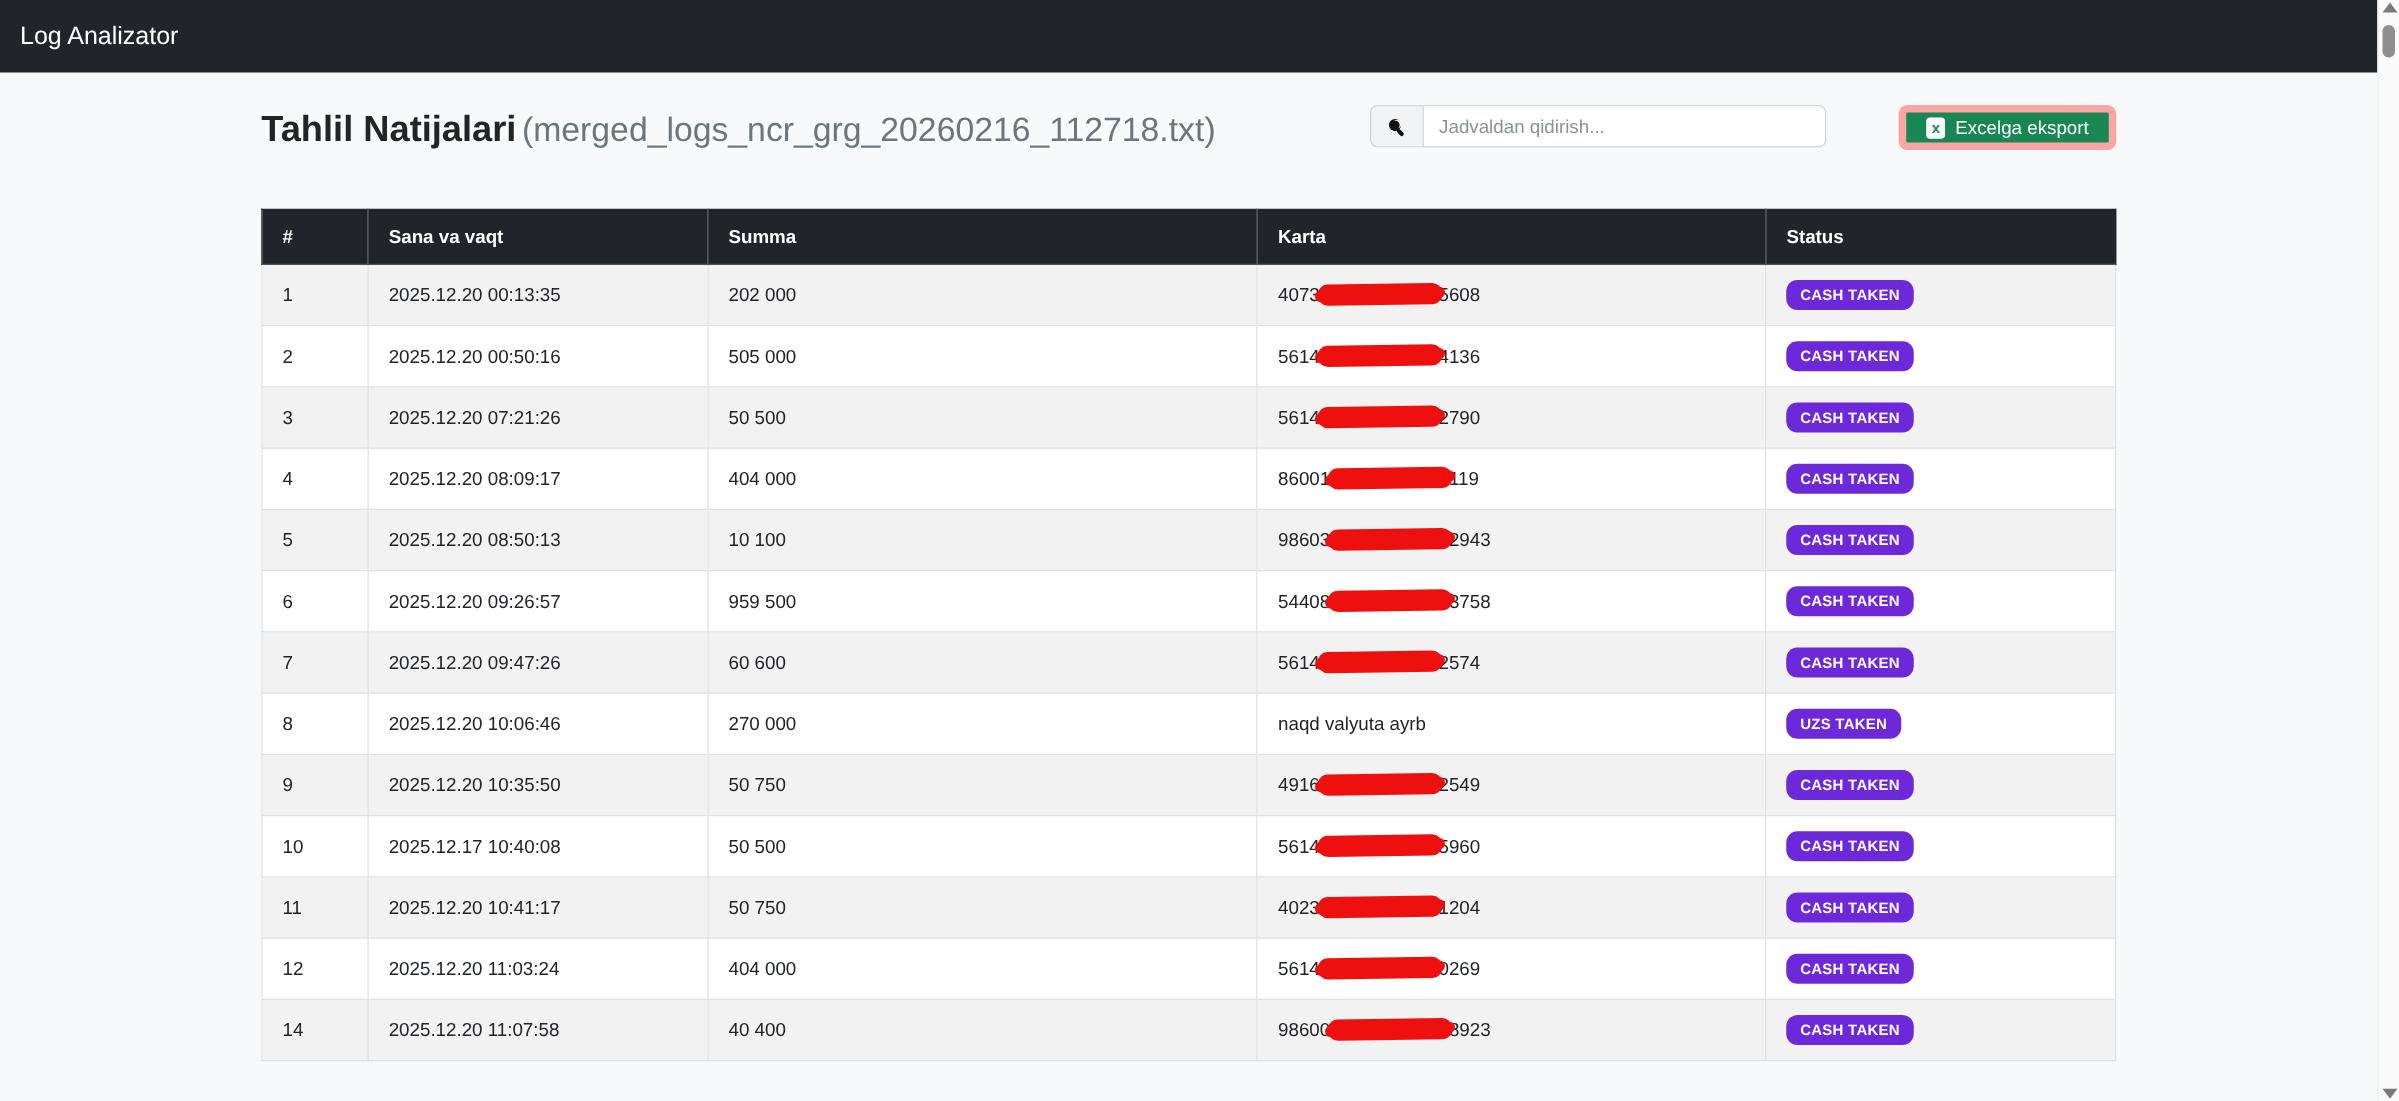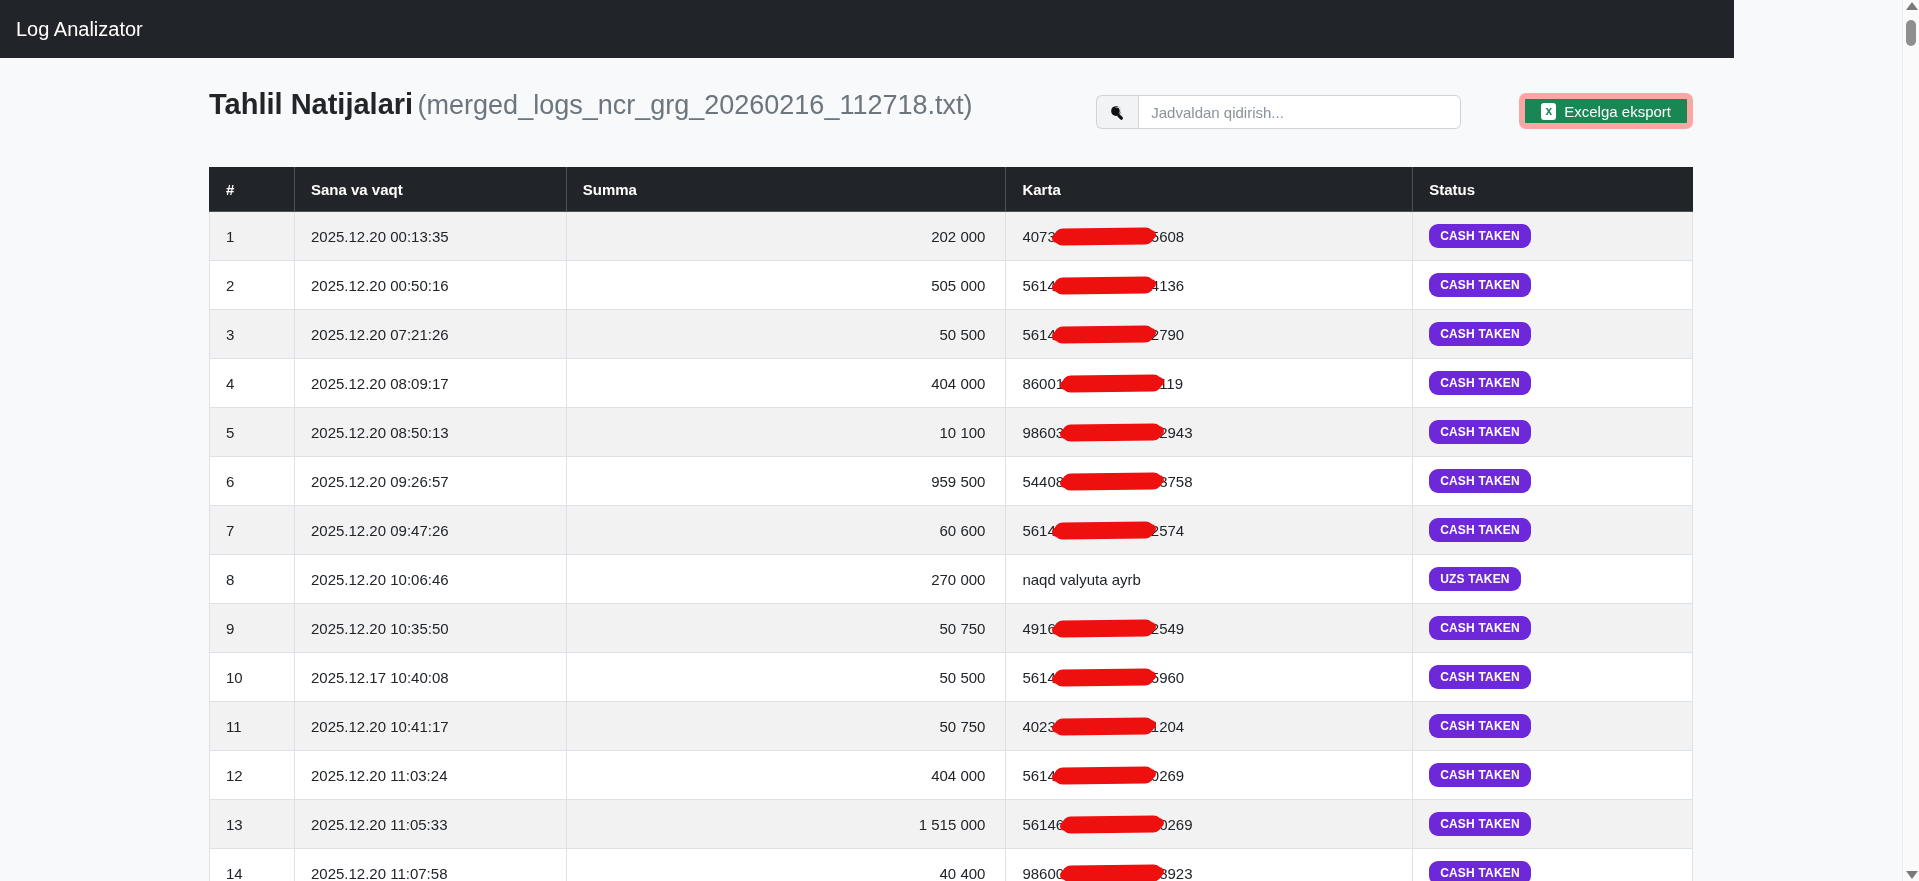--- a/index.html
+++ b/index.html
@@ -1,28 +1,28 @@
 <!DOCTYPE html>
 <html><head>
 <meta charset="utf-8">
 <style>
   * { margin:0; padding:0; box-sizing:border-box; }
   html,body { width:1919px; height:881px; overflow:hidden; background:#f8f9fa;
               font-family:"Liberation Sans", sans-serif; color:#212529; }
 
   
-  .navbar { position:absolute; top:0; left:0; width:1734px; height:58px;
+  .navbar { position:absolute; top:0; left:0; width:1902px; height:58px;
             background:#212529; display:flex; align-items:center; padding:0 16px; z-index:5; }
   .navbar .brand { color:#ffffff; font-size:20px; }
 
   
   .container { position:absolute; top:58px; left:0; width:1902px; }
   .inner { width:1484px; margin:0 auto; }
 
-  .page-header { display:flex; align-items:flex-end; margin:26px 0 38px; }
+  .page-header { display:flex; align-items:flex-start; margin:26px 0 38px; }
   .title-wrap { flex:1 1 auto; line-height:40px; white-space:nowrap; }
   .title { font-size:29px; font-weight:bold; color:#212529; }
   .filename { font-size:27px; font-weight:normal; color:#6c757d; }
 
   
   .search-group { display:flex; width:365px; height:34px; flex:0 0 auto; margin-right:58px; }
   .search-addon { width:42px; background:#f1f3f5; border:1px solid #ced4da; border-right:none;
                   border-radius:6px 0 0 6px; display:flex; align-items:center; justify-content:center; }
   .search-input { flex:1; border:1px solid #ced4da; border-radius:0 6px 6px 0; padding:0 12px;
                   font-size:15px; color:#212529; outline:none; font-family:inherit; background:#fff; }
@@ -41,21 +41,21 @@
   table { width:1484px; border-collapse:collapse; background:#ffffff; font-size:15px; }
   colgroup col:nth-child(1){width:85px;} colgroup col:nth-child(2){width:272px;}
   colgroup col:nth-child(3){width:440px;} colgroup col:nth-child(4){width:407px;}
   colgroup col:nth-child(5){width:280px;}
   thead th { background:#212529; color:#ffffff; text-align:left; font-weight:bold;
              padding:12px 16px; border:1px solid #4d5154; border-top-color:#212529; height:44px; }
   thead th:first-child{ border-left-color:#212529; } thead th:last-child{ border-right-color:#212529;margin-top:33px; }
   tbody td { padding:12px 16px; border:1px solid #dee2e6; height:47px; vertical-align:middle; }
   tbody tr:nth-child(odd) td { background:#f2f2f2; }
   tbody tr:nth-child(even) td { background:#ffffff; }
-  td.summa { text-align:right; padding-right:20px; }
+  td.summa { text-align:left; padding-right:20px; }
 
   .badge { display:inline-block; background:#6d28d9; color:#ffffff; font-size:12px; font-weight:bold;
            letter-spacing:.2px; padding:6px 11px; border-radius:9px; line-height:1; }
 
   .redact { display:inline-block; width:100px; height:17px; background:#ee0f0f; border-radius:9px;
             vertical-align:-3px; margin:0 -3px 0 -2px; transform:rotate(-0.8deg);
             box-shadow:6px -1px 0 -4px #ee0f0f, -6px 1px 0 -4px #ee0f0f; }
 
   
   .scrollbar { position:absolute; top:0; right:0; width:17px; height:881px; background:#fafafa;
@@ -199,27 +199,20 @@
             <td><span class="badge">CASH TAKEN</span></td>
           </tr>
           <tr>
             <td>12</td>
             <td>2025.12.20 11:03:24</td>
             <td class="summa">404 000</td>
             <td><span>5614</span><span class="redact"></span><span>0269</span></td>
             <td><span class="badge">CASH TAKEN</span></td>
           </tr>
           <tr>
-            <td>13</td>
-            <td>2025.12.20 11:05:33</td>
-            <td class="summa">1 515 000</td>
-            <td><span>56146</span><span class="redact"></span><span>0269</span></td>
-            <td><span class="badge">CASH TAKEN</span></td>
-          </tr>
-          <tr>
             <td>14</td>
             <td>2025.12.20 11:07:58</td>
             <td class="summa">40 400</td>
             <td><span>98600</span><span class="redact"></span><span>8923</span></td>
             <td><span class="badge">CASH TAKEN</span></td>
           </tr>
         </tbody>
     </table>
 
   </div>

